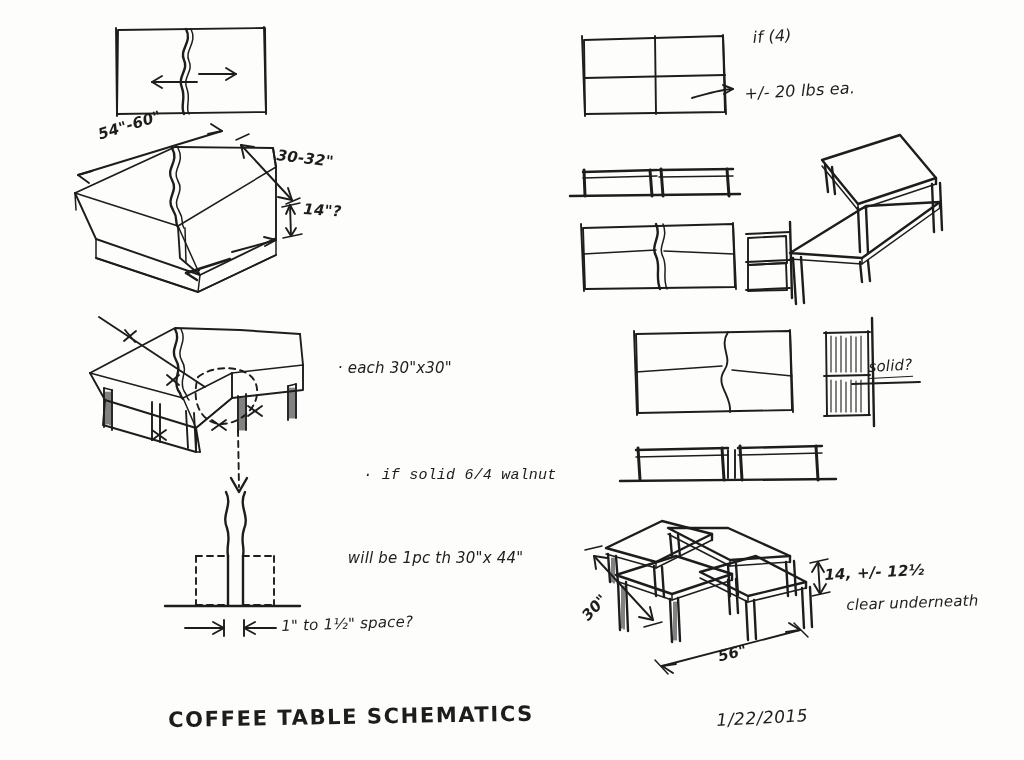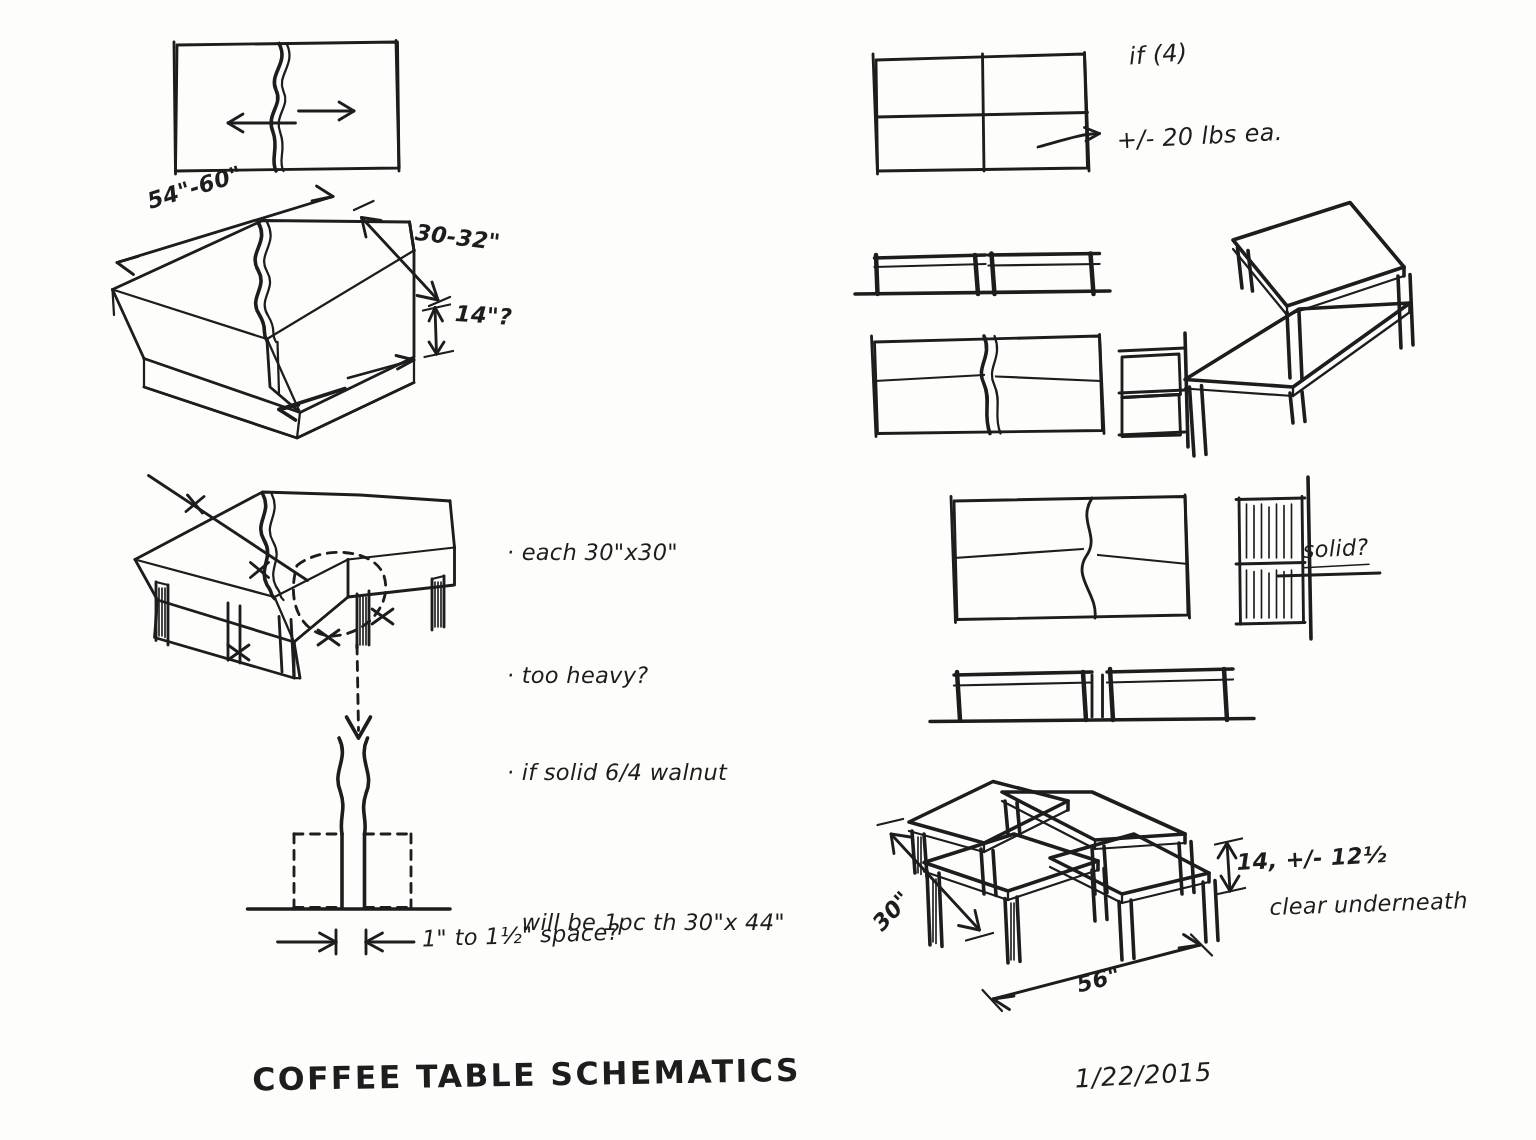--- a/index.html
+++ b/index.html
@@ -368,24 +368,21 @@
   <div class="hand dim sk" style="left:96px;top:126px;transform:rotate(-17deg);">54"-60"</div>
 
   <div class="hand dim sk" style="left:278px;top:146px;transform:rotate(7deg);">30-32"</div>
 
   <div class="hand dim sk" style="left:304px;top:200px;transform:rotate(4deg);">14"?</div>
 
   <div style="position:absolute;left:308px;top:340px;">
     <div class="hand note" style="position:relative;left:0;top:0;">
       <span>·&nbsp;</span><span>each 30"x30"</span>
     </div>
-    <div class="hand note" style="position:relative;left:0;top:26px;">
-      <span>·&nbsp;</span><span>too heavy?</span>
-    </div>
-    <div class="hand note" style="position:relative;left:0;top:35px;">
+    <div class="hand note" style="position:relative;left:0;top:52px;font-family:Liberation Mono, monospace;">
       <span>·&nbsp;</span><span>if solid 6/4 walnut</span>
     </div>
     <div class="hand note" style="position:relative;left:10px;top:78px;">
       <span>will be 1pc th 30"x 44"</span>
     </div>
   </div>
 
   <div class="hand note sk" style="left:281px;top:617px;transform:rotate(-2deg);">1" to 1½" space?</div>
 
   <div class="hand notebig sk" style="left:752px;top:28px;transform:rotate(-4deg);">if (4)</div>

